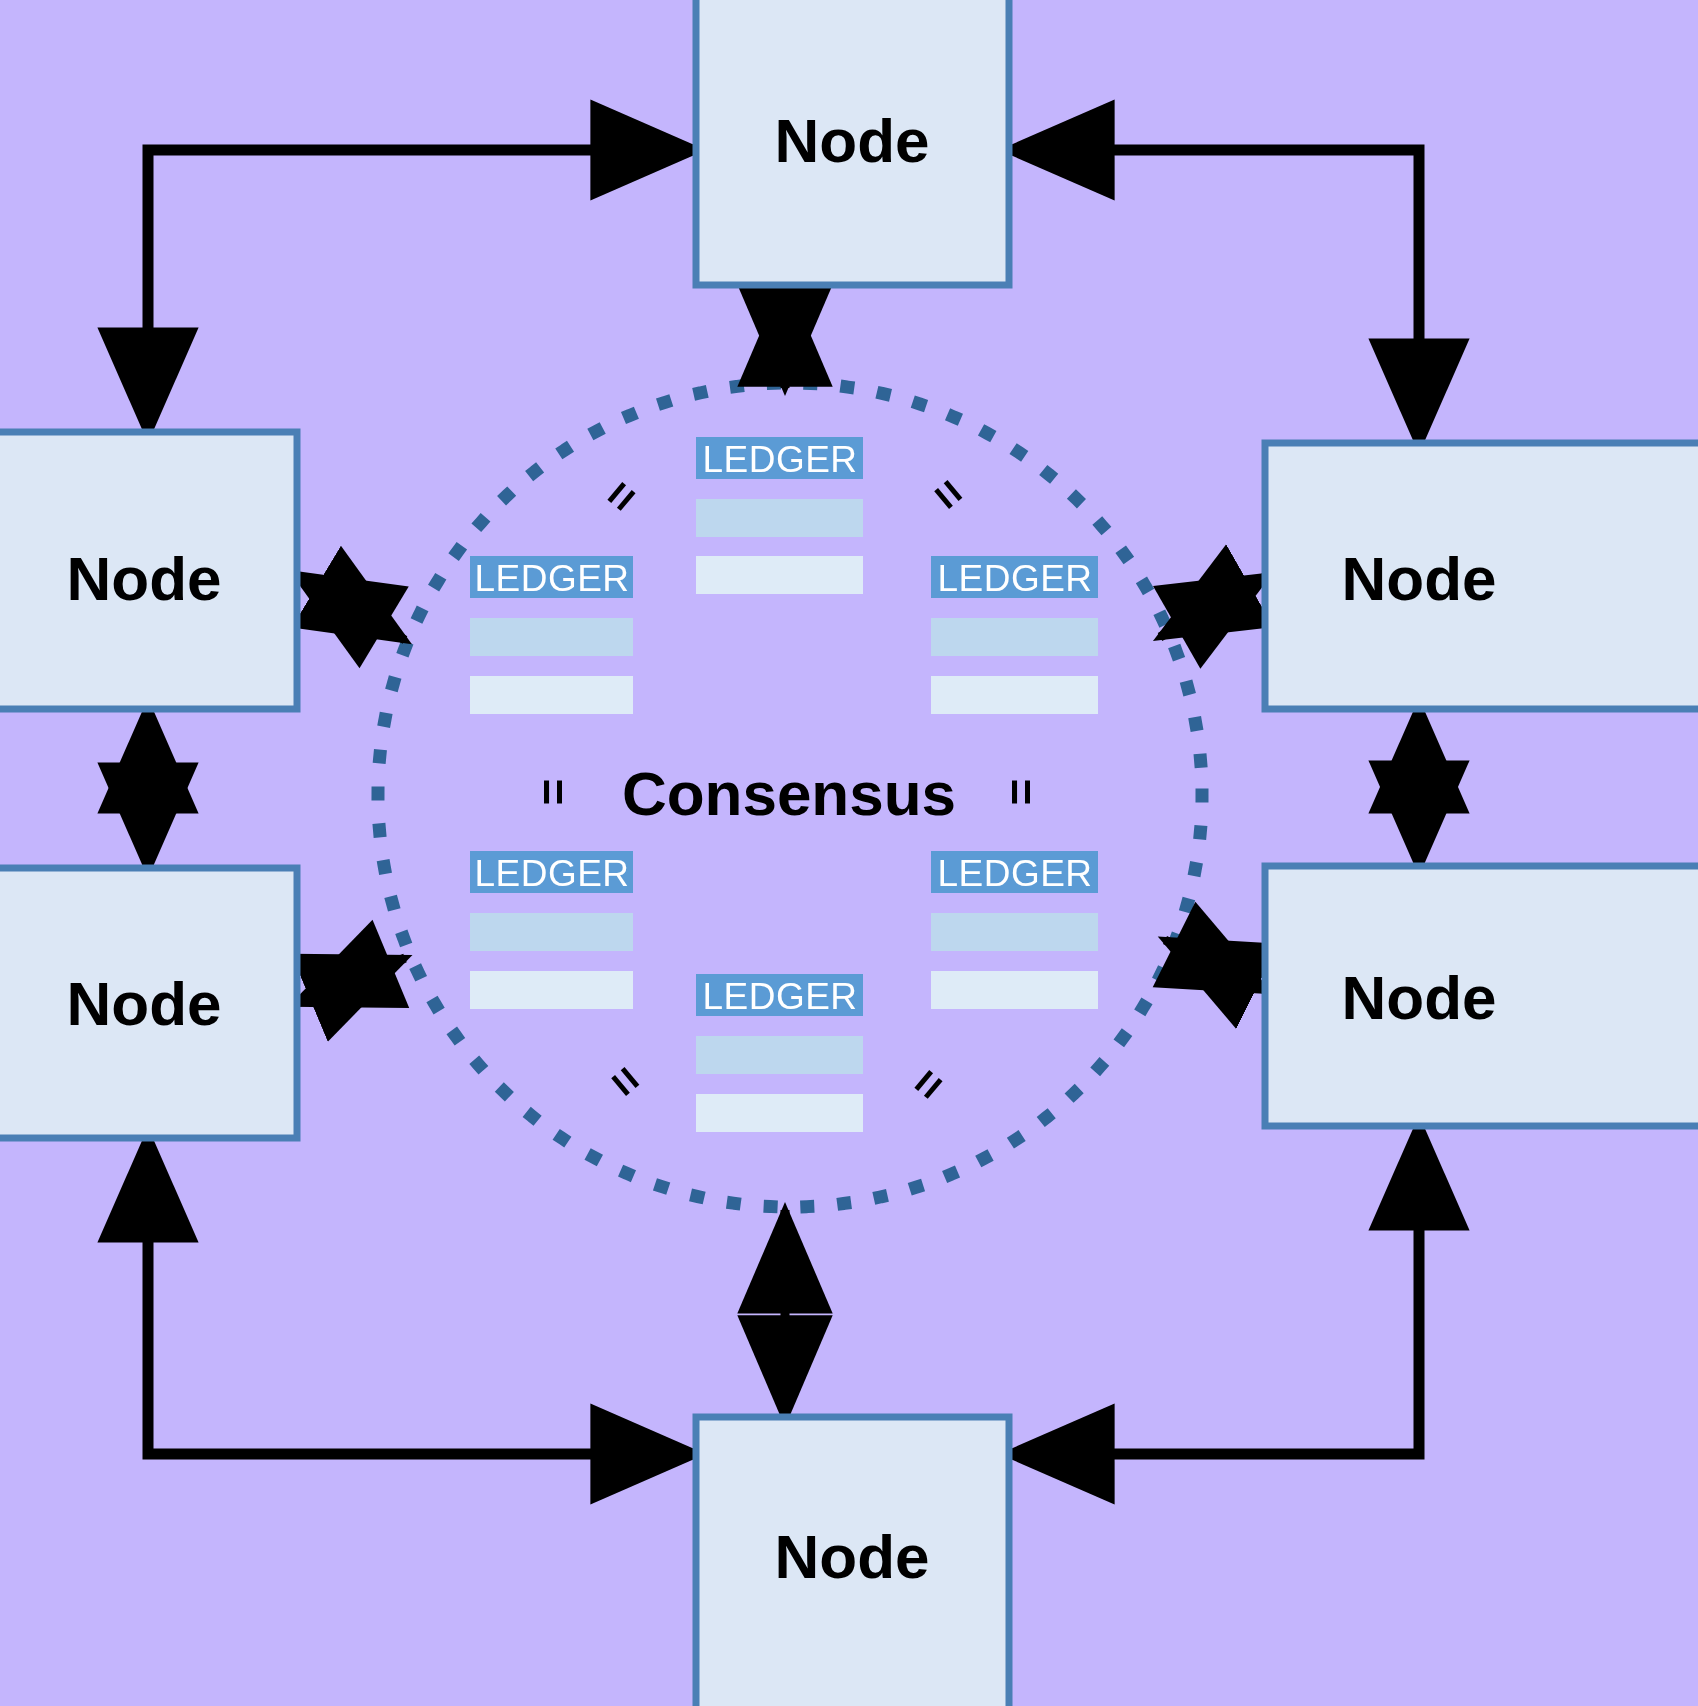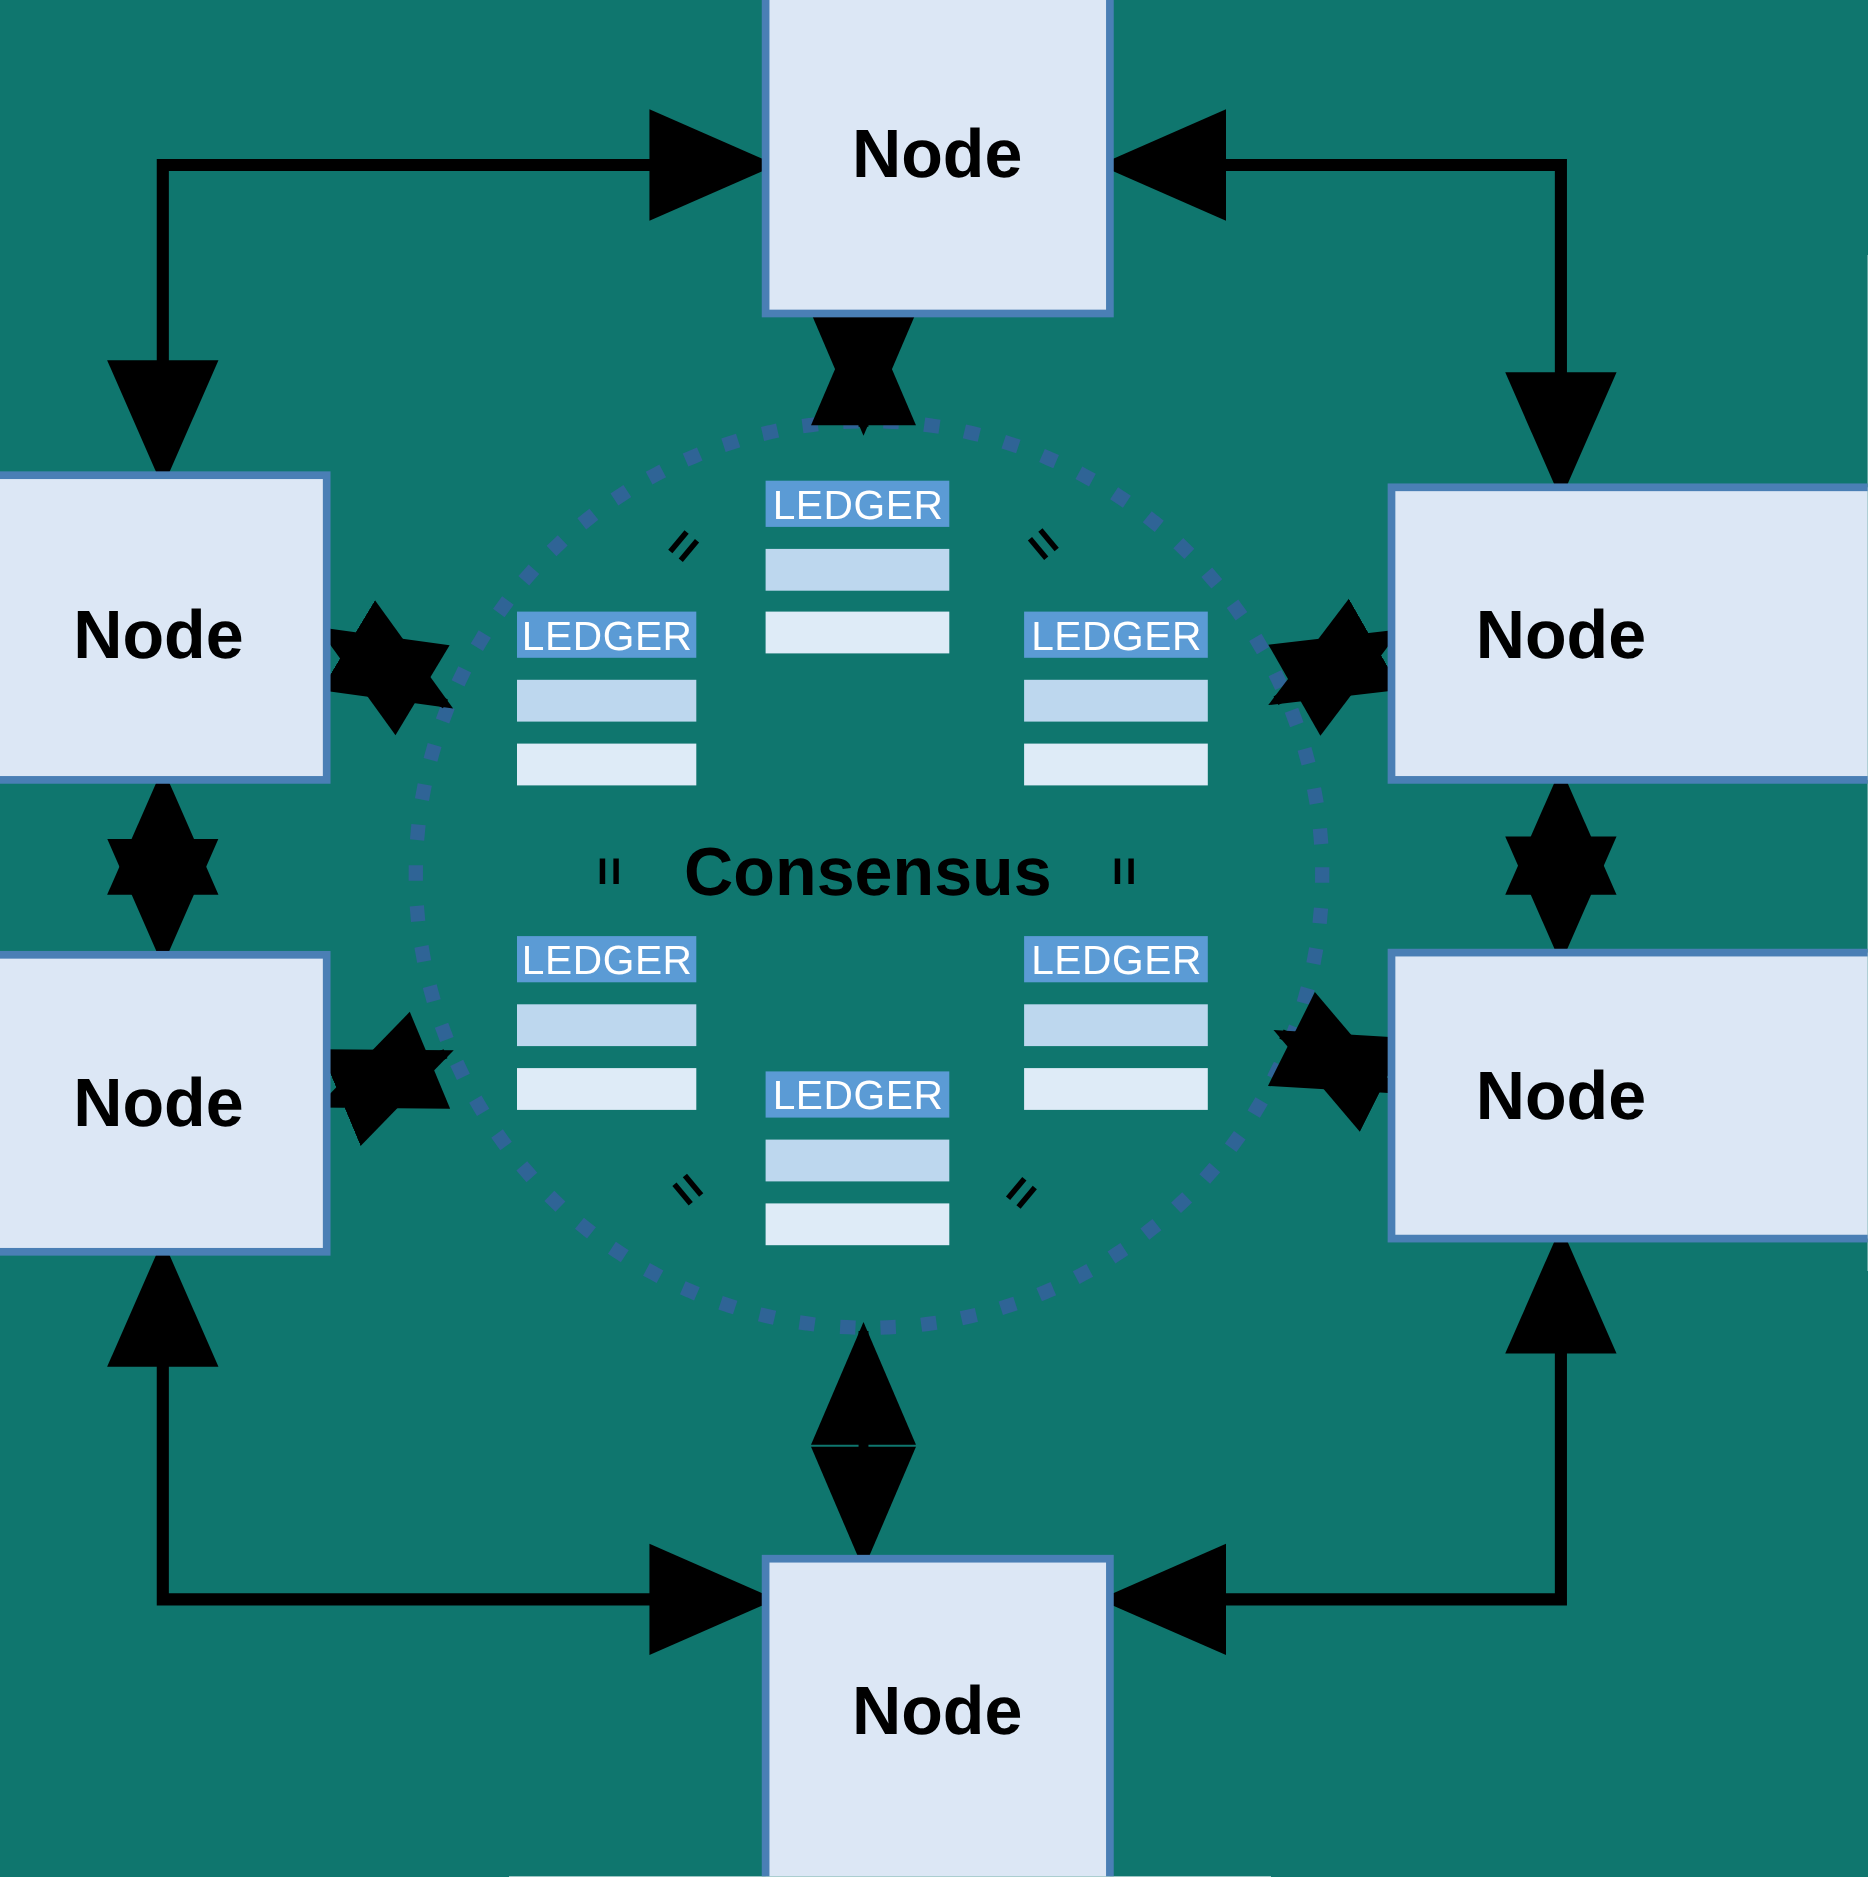--- a/index.html
+++ b/index.html
@@ -7,21 +7,21 @@
     padding: 0;
     background: #ffffff;
   }
   body {
     font-family: "Liberation Sans", sans-serif;
   }
   #diagram-root {
     position: relative;
     width: 1698px;
     height: 1706px;
-    background: #0f766e;
+    background: #c4b5fd;
     overflow: hidden;
   }
   svg.canvas {
     position: absolute;
     top: 0;
     left: 0;
     width: 1698px;
     height: 1706px;
   }
   .node-label {

